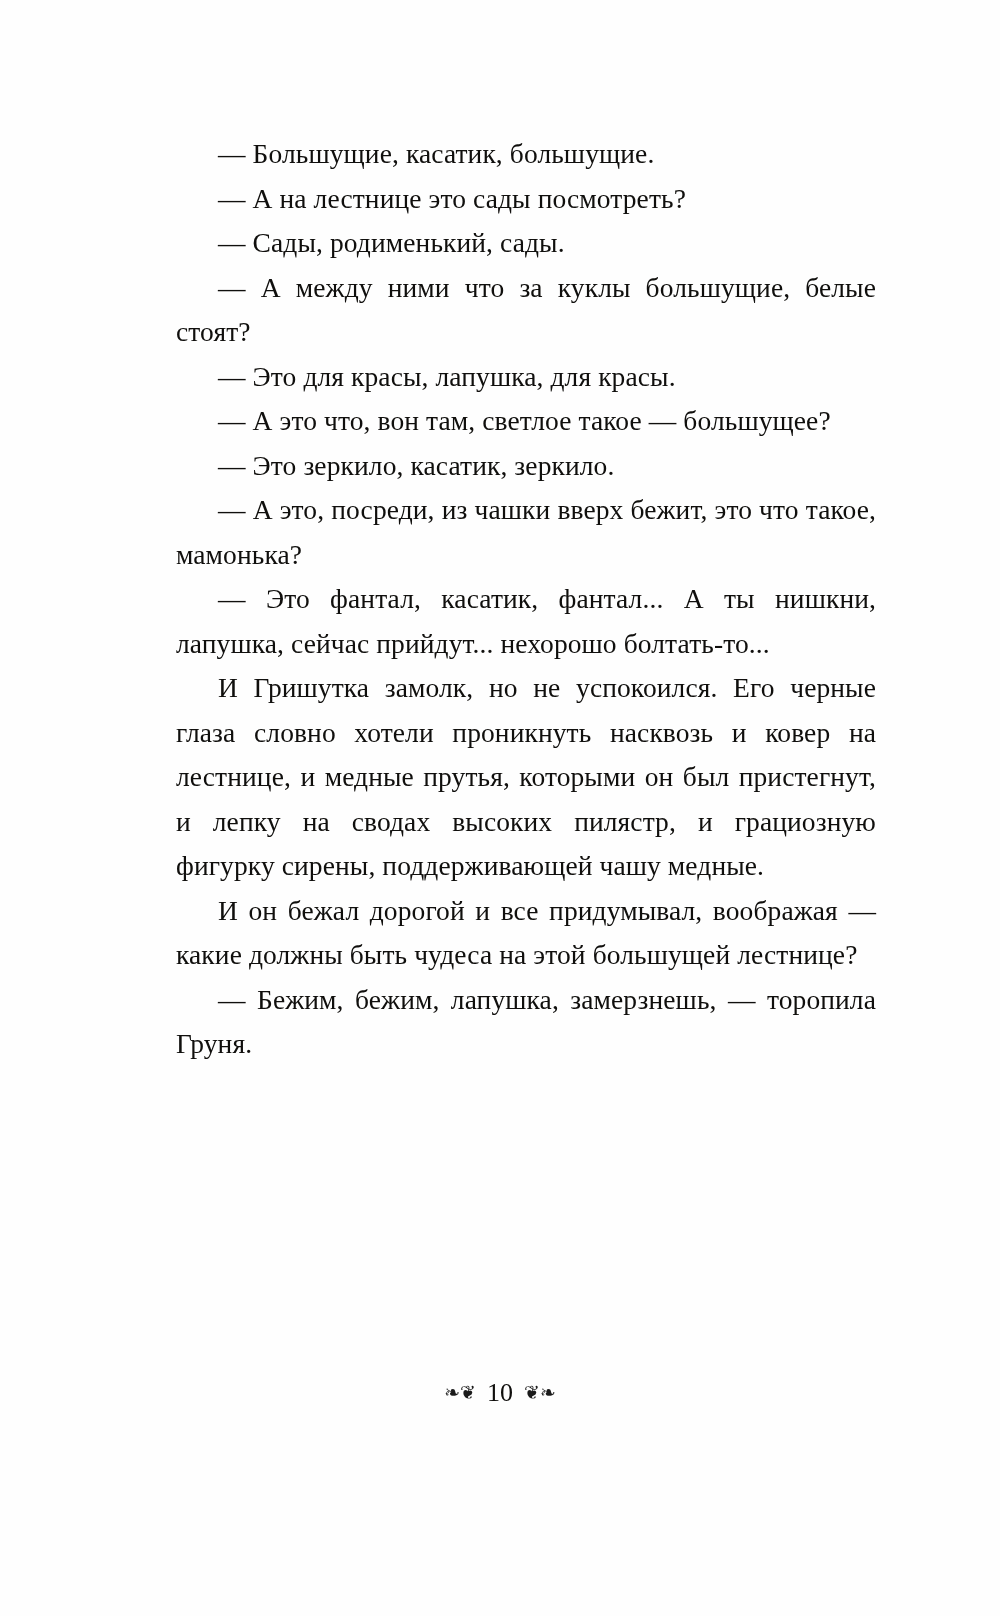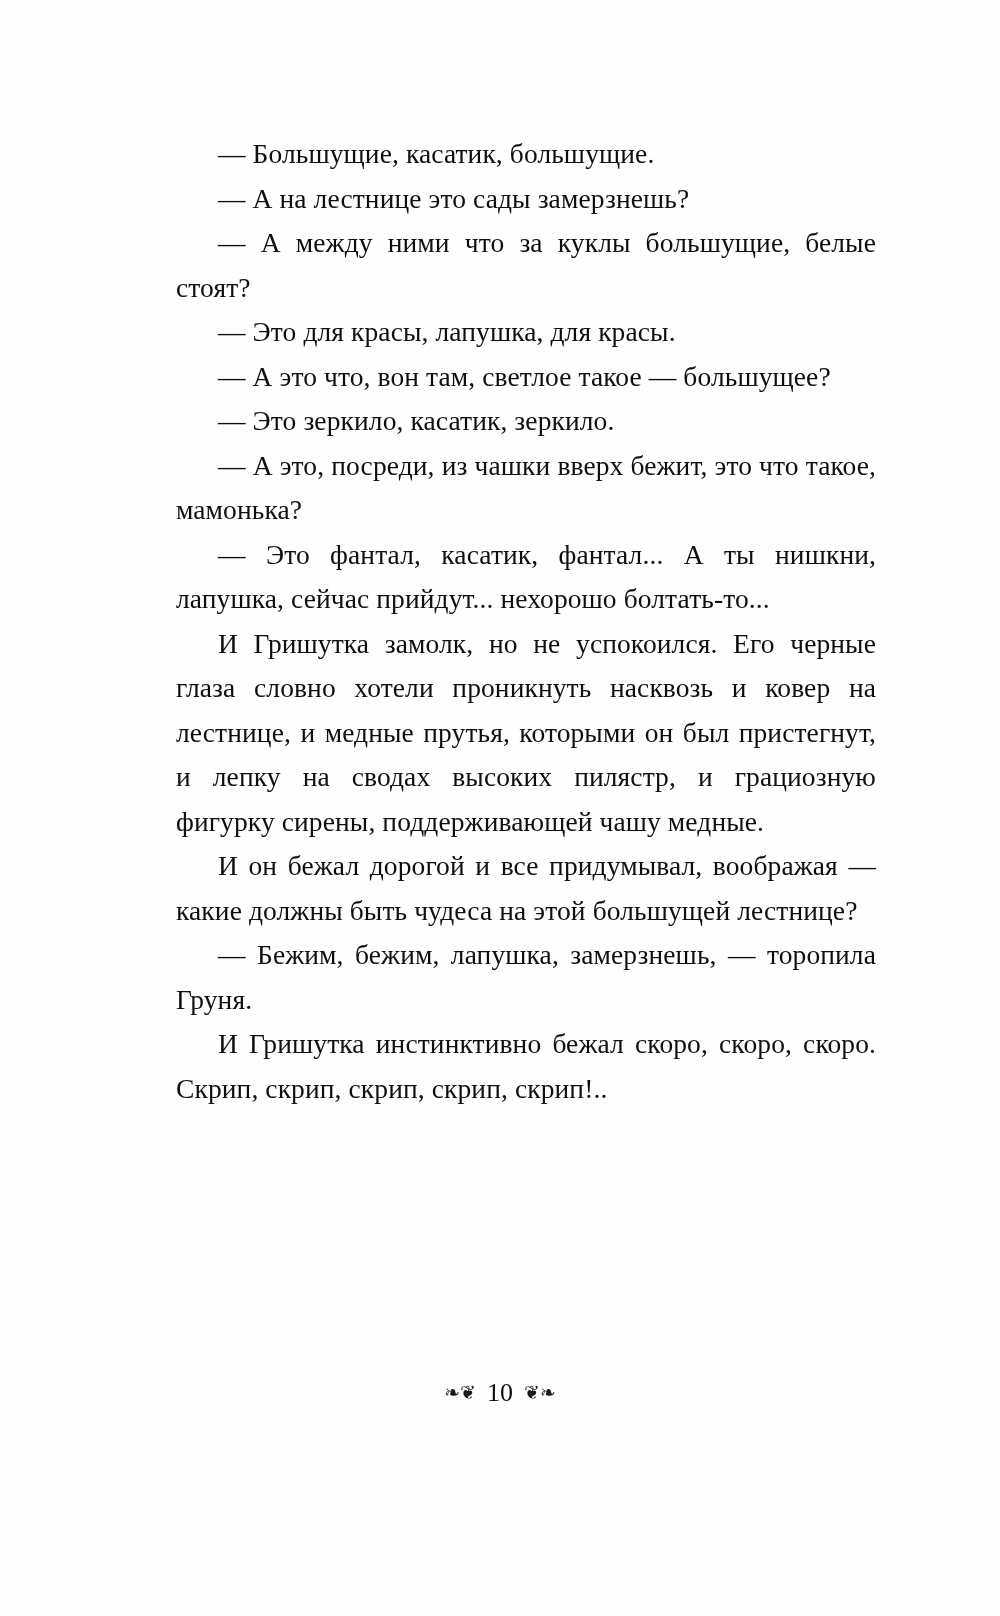--- a/index.html
+++ b/index.html
@@ -63,30 +63,30 @@
     font-size: 26px;
   }
 </style>
 </head>
 <body>
 
 <div class="page">
 
   <div class="textblock">
     <p class="para indent">— Большущие, касатик, большущие.</p>
-    <p class="para indent">— А на лестнице это сады замерзнешь?</p>
+    <p class="para indent">— А на лестнице это сады посмотреть?</p>
+    <p class="para indent">— Сады, родименький, сады.</p>
     <p class="para indent">— А между ними что за куклы большущие, белые стоят?</p>
     <p class="para indent">— Это для красы, лапушка, для красы.</p>
     <p class="para indent">— А это что, вон там, светлое такое — большущее?</p>
     <p class="para indent">— Это зеркило, касатик, зеркило.</p>
     <p class="para indent">— А это, посреди, из чашки вверх бежит, это что такое, мамонька?</p>
     <p class="para indent">— Это фантал, касатик, фантал... А ты нишкни, лапушка, сейчас прийдут... нехорошо болтать-то...</p>
     <p class="para indent">И Гришутка замолк, но не успокоился. Его черные глаза словно хотели проникнуть насквозь и ковер на лестнице, и медные прутья, которыми он был пристегнут, и лепку на сводах высоких пилястр, и грациозную фигурку сирены, поддерживающей чашу медные.</p>
     <p class="para indent">И он бежал дорогой и все придумывал, воображая — какие должны быть чудеса на этой большущей лестнице?</p>
     <p class="para indent">— Бежим, бежим, лапушка, замерзнешь, — торопила Груня.</p>
-    <p class="para indent">И Гришутка инстинктивно бежал скоро, скоро, скоро. Скрип, скрип, скрип, скрип, скрип!..</p>
   </div>
 
   <div class="footer">
     <span class="orn">❧❦</span><span class="pnum">10</span><span class="orn">❦❧</span>
   </div>
 
 </div>
 
 </body></html>

